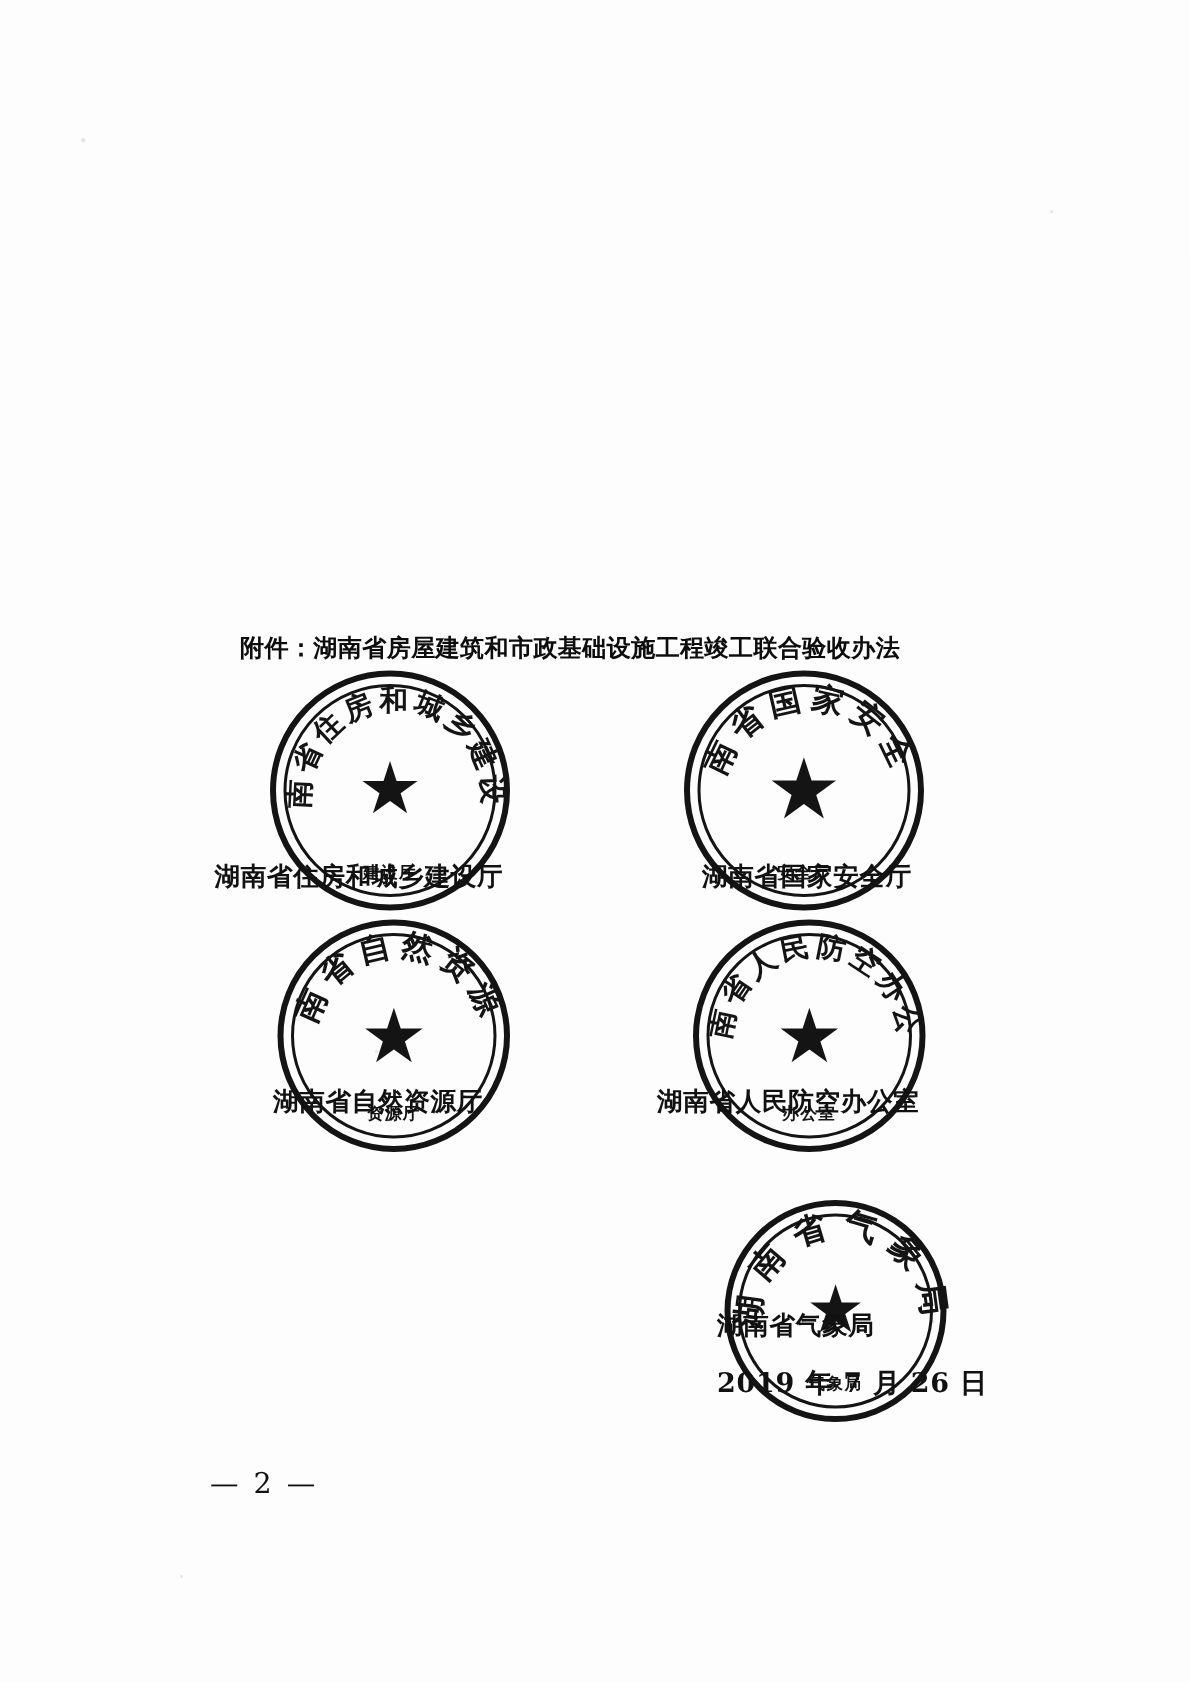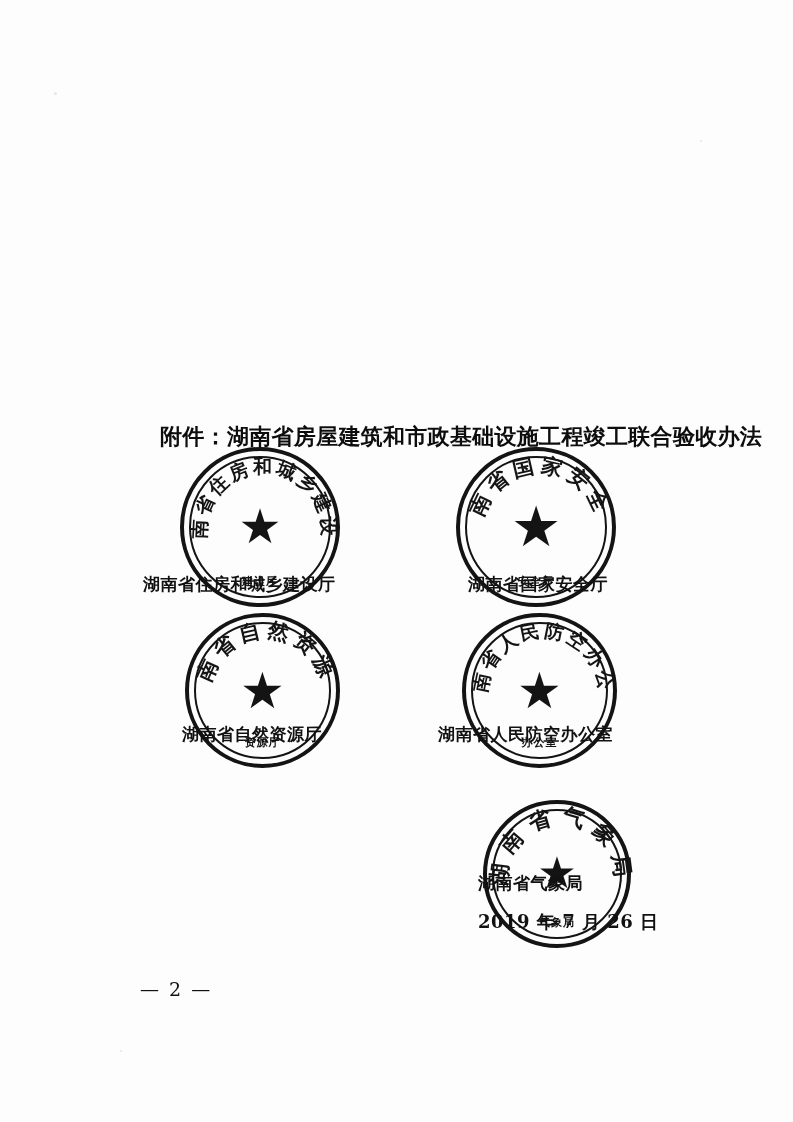--- a/index.html
+++ b/index.html
@@ -43,21 +43,21 @@
   }
   .body-text p {
     margin: 0;
     text-indent: 0;
   }
 
   .attachment {
     position: absolute;
     left: 160px;
     top: 422px;
-    font-size: 22px;
+    font-size: 16px;
     font-family: Liberation Serif, serif;
     font-weight: 600;
     color: #0d0d0d;
     letter-spacing: .3px;
   }
 
   
   .seal {
     position: absolute;
     border-radius: 50%;

